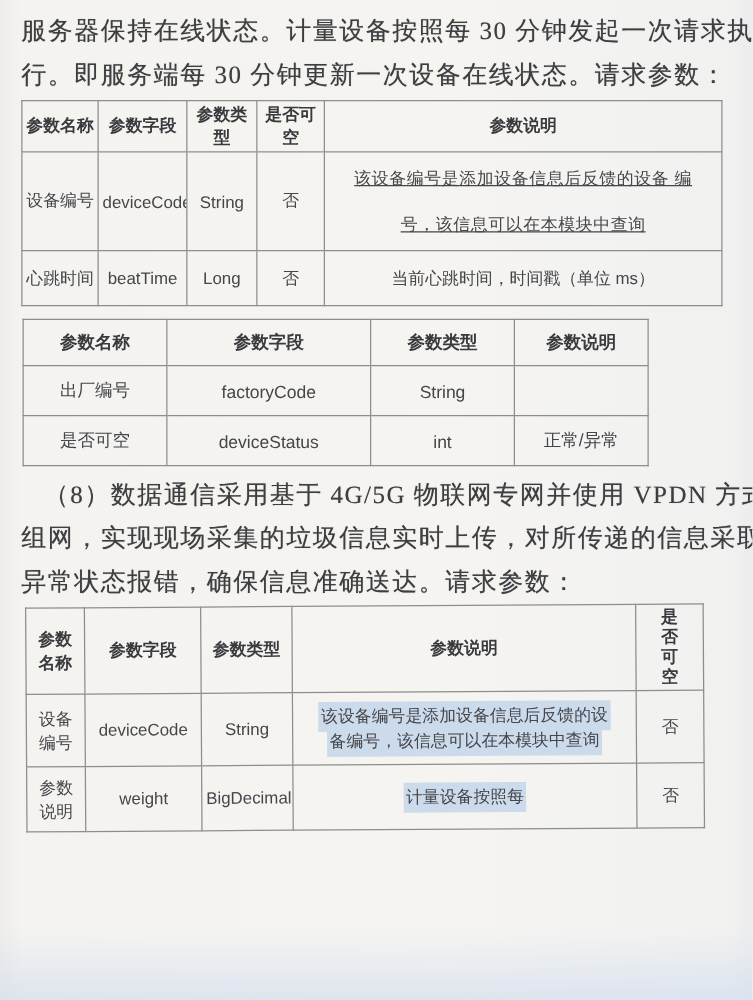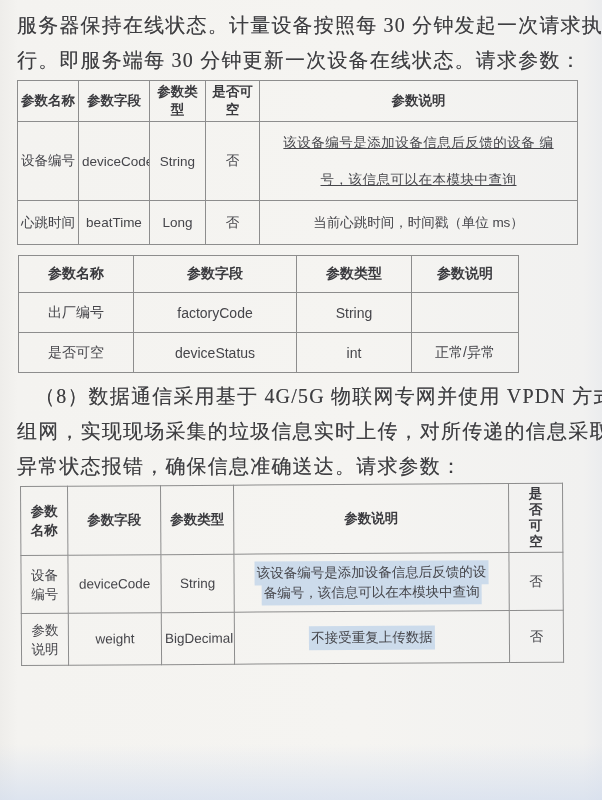--- a/index.html
+++ b/index.html
@@ -181,19 +181,19 @@
           <span class="dline hl">备编号，该信息可以在本模块中查询</span>
         </td>
         <td>否</td>
       </tr>
       <tr class="r2">
         <td>
             <div class="nw">参数说明</div>
           </td>
         <td>weight</td>
         <td>BigDecimal</td>
-        <td><span class="dline hl">不接受重复上传数据</span></td>
+        <td><span class="dline hl">计量设备按照每</span></td>
         <td>否</td>
       </tr>
     </tbody>
   </table>
 
 </div>
 
 </body></html>

